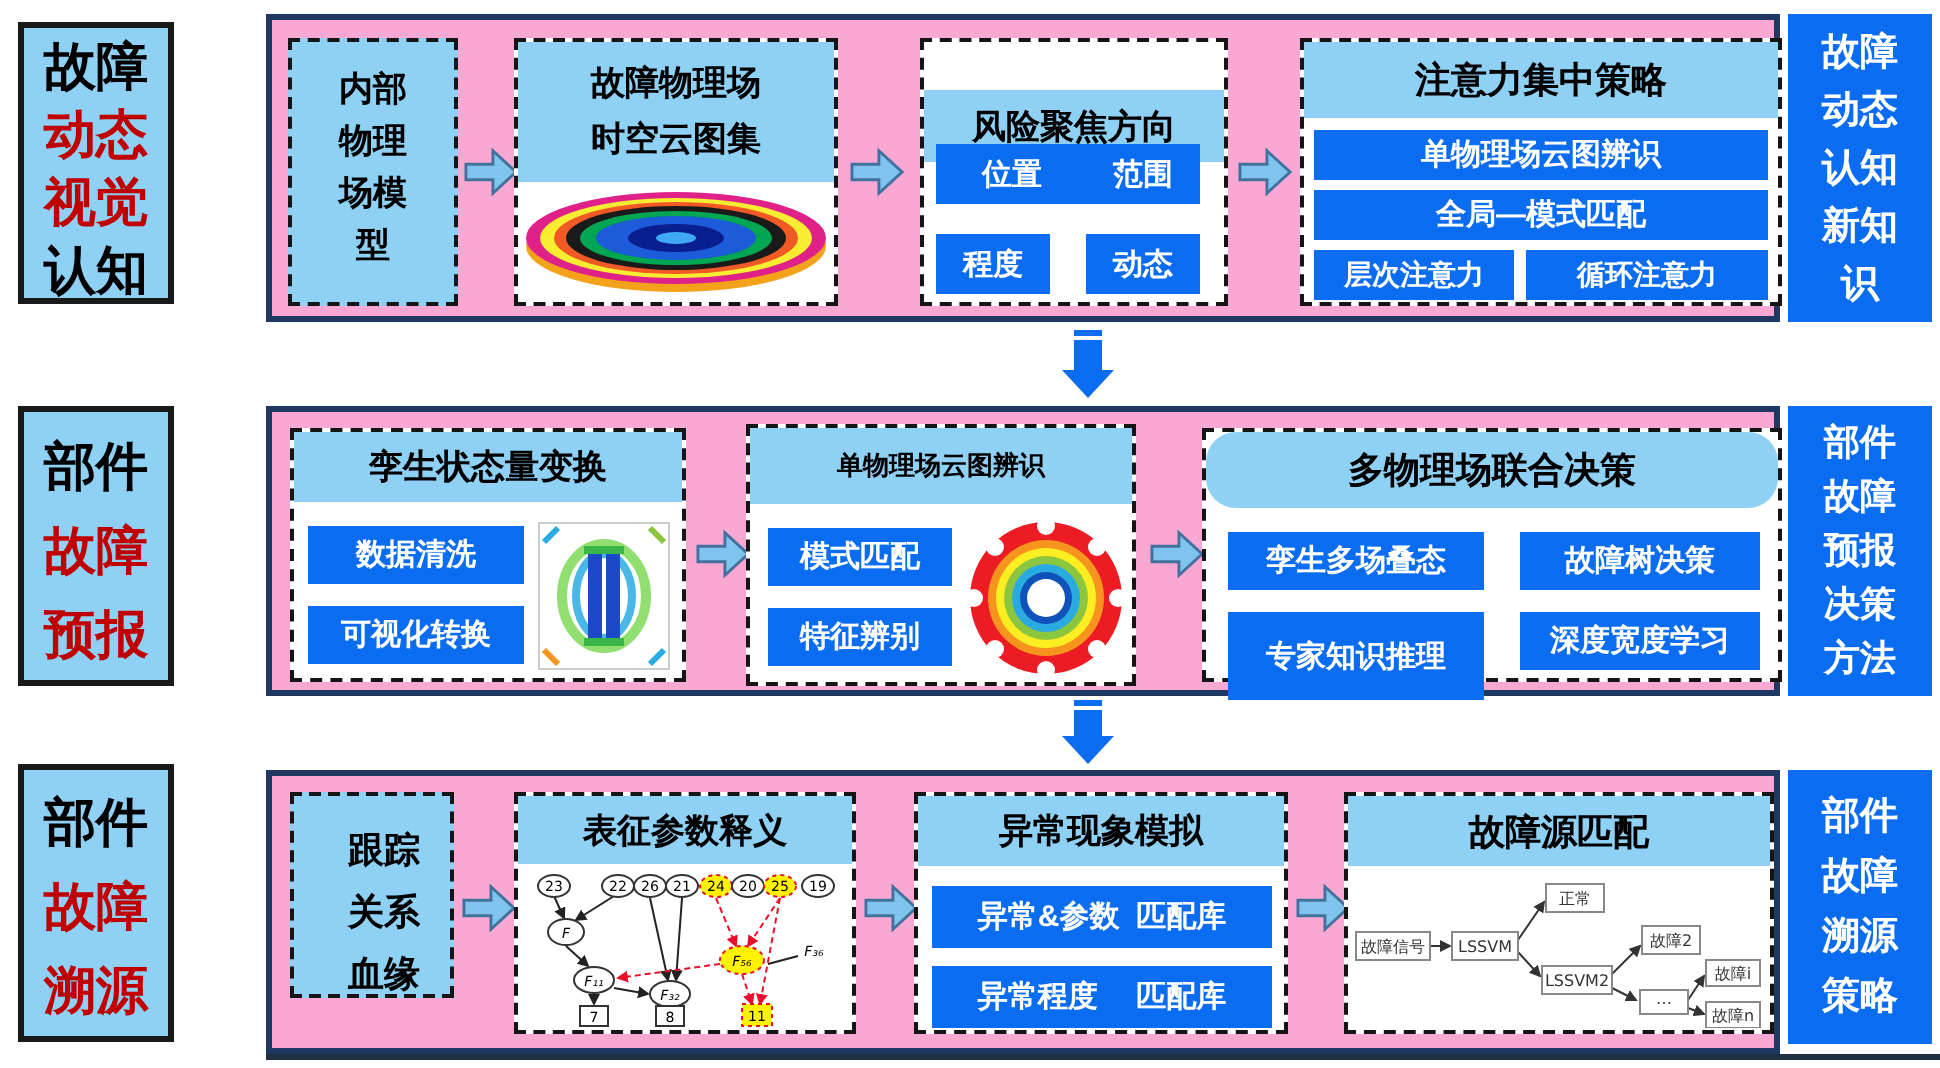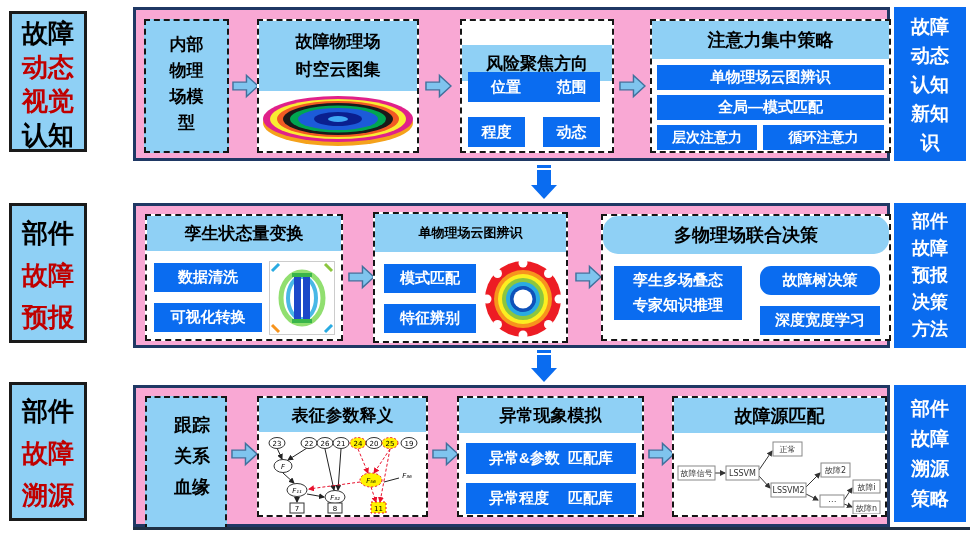--- a/index.html
+++ b/index.html
@@ -156,22 +156,22 @@
     </svg>
   </div>
 
   <svg class="rarrow" style="left:439px;top:58px;" width="27" height="26" viewBox="0 0 28 26">
     <path d="M1 9 L15 9 L15 2 L27 13 L15 24 L15 17 L1 17 Z" fill="#7FC4EE" stroke="#41719C" stroke-width="1.5"></path>
   </svg>
 
   <div class="dash" style="left:465px;top:8px;width:290px;height:127px;">
     <div class="hdr" style="width:100%;height:38px;font-size:18px;border-radius:15px;">多物理场联合决策</div>
     <div class="btn" style="left:11px;top:50px;width:128px;height:29px;font-size:15px;">孪生多场叠态</div>
-    <div class="btn" style="left:157px;top:50px;width:120px;height:29px;font-size:15px;border-radius:11px;">故障树决策</div>
-    <div class="btn" style="left:11px;top:75px;width:128px;height:29px;font-size:15px;">专家知识推理</div>
+    <div class="btn" style="left:157px;top:50px;width:120px;height:29px;font-size:15px;">故障树决策</div>
+    <div class="btn" style="left:11px;top:90px;width:128px;height:44px;font-size:15px;">专家知识推理</div>
     <div class="btn" style="left:157px;top:90px;width:120px;height:29px;font-size:15px;">深度宽度学习</div>
   </div>
 </div>
 
 <div class="abs right-label" style="left:894px;top:203px;width:72px;height:145px;font-size:18px;line-height:27px;">
   <div>部件</div>
   <div>故障</div>
   <div>预报</div>
   <div>决策</div>
   <div>方法</div>
@@ -184,21 +184,21 @@
 </svg>
 
 <div class="abs side-label" style="left:9px;top:382px;width:78px;height:139px;font-size:26px;line-height:42px;padding-top:5px;">
   <div>部件</div>
   <div class="red">故障</div>
   <div class="red">溯源</div>
 </div>
 
 <div class="abs row-container" style="left:133px;top:385px;width:757px;height:142px;">
 
-  <div class="dash fill" style="left:9px;top:8px;width:82px;height:134px;font-size:18px;font-weight:bold;text-align:center;line-height:31px;padding-top:12px;padding-left:12px;">
+  <div class="dash fill" style="left:9px;top:8px;width:82px;height:103px;font-size:18px;font-weight:bold;text-align:center;line-height:31px;padding-top:12px;padding-left:12px;">
     <div>跟踪</div>
     <div>关系</div>
     <div>血缘</div>
   </div>
 
   <svg class="rarrow" style="left:95px;top:53px;" width="27" height="26" viewBox="0 0 28 26">
     <path d="M1 9 L15 9 L15 2 L27 13 L15 24 L15 17 L1 17 Z" fill="#7FC4EE" stroke="#41719C" stroke-width="1.5"></path>
   </svg>
 
   <div class="dash" style="left:121px;top:8px;width:171px;height:121px;">

